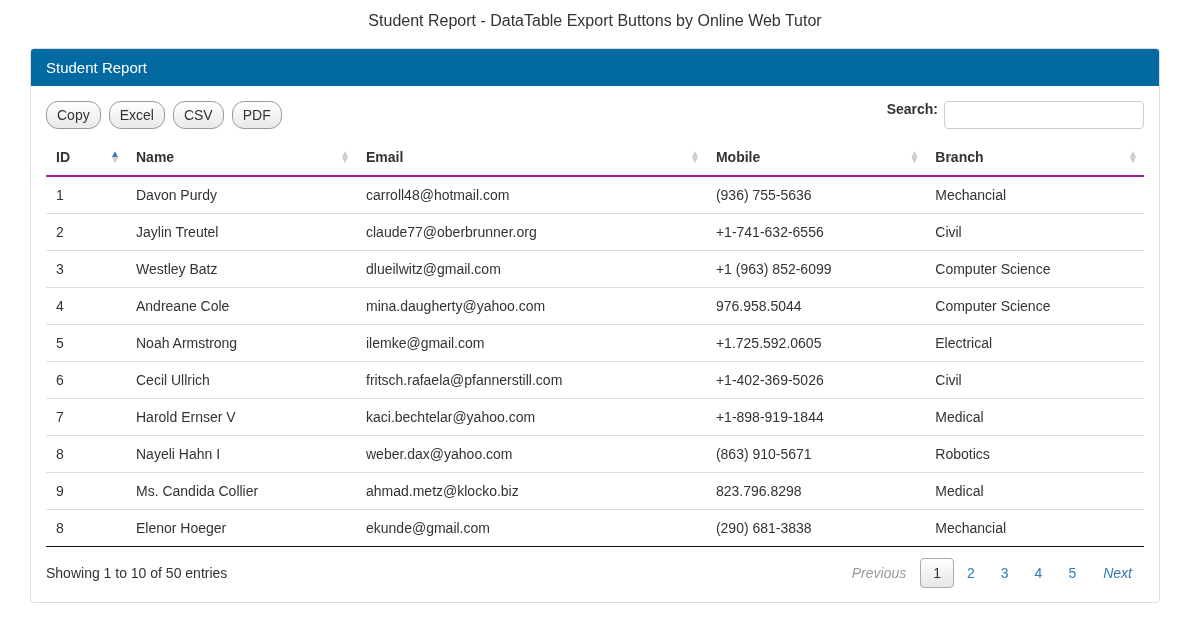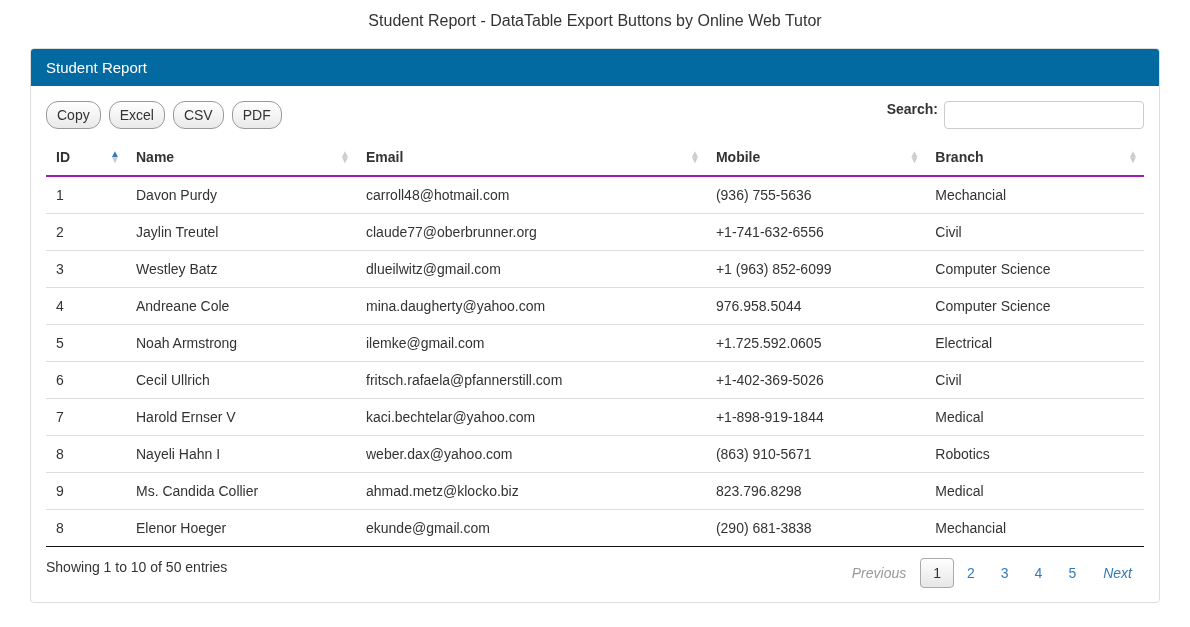--- a/index.html
+++ b/index.html
@@ -14,21 +14,21 @@
     .search-wrap { display: flex; align-items: flex-start; gap: 6px; }
     .search-wrap label { font-weight: 700; }
     .search-input { border: 1px solid #ccc; border-radius: 4px; padding: 5px 8px; width: 200px; font-size: 14px; }
     table { width: 100%; border-collapse: collapse; }
     thead th { text-align: left; font-weight: 700; padding: 10px 18px 10px 10px; border-bottom: 2px solid #a21caf; position: relative; cursor: pointer; }
     thead th .sort-icons { position: absolute; right: 6px; top: 50%; transform: translateY(-50%); display: flex; flex-direction: column; line-height: 6px; font-size: 10px; color: #ccc; }
     thead th.sorted-asc .sort-up { color: #337ab7; }
     tbody td { padding: 10px; border-top: 1px solid #ddd; }
     tbody tr:last-child td { border-bottom: 1px solid #111; }
     .col-id { width: 80px; padding-left: 10px; }
-    .footer-row { display: flex; justify-content: space-between; align-items: flex-start; margin-top: 12px; }
+    .footer-row { display: flex; justify-content: space-between; align-items: center; margin-top: 12px; }
     .info-text { color: #333; }
     .pagination { display: flex; align-items: center; gap: 2px; }
     .page-link { padding: 6px 12px; color: #337ab7; cursor: pointer; border-radius: 4px; font-style: italic; }
     .page-link.disabled { color: #999; cursor: default; }
     .page-num { padding: 6px 12px; color: #337ab7; cursor: pointer; border: 1px solid transparent; border-radius: 4px; min-width: 34px; text-align: center; }
     .page-num.active { background: linear-gradient(#fff,#e6e6e6); border: 1px solid #aaa; color: #333; }
   </style>
 </head>
 <body>
 

